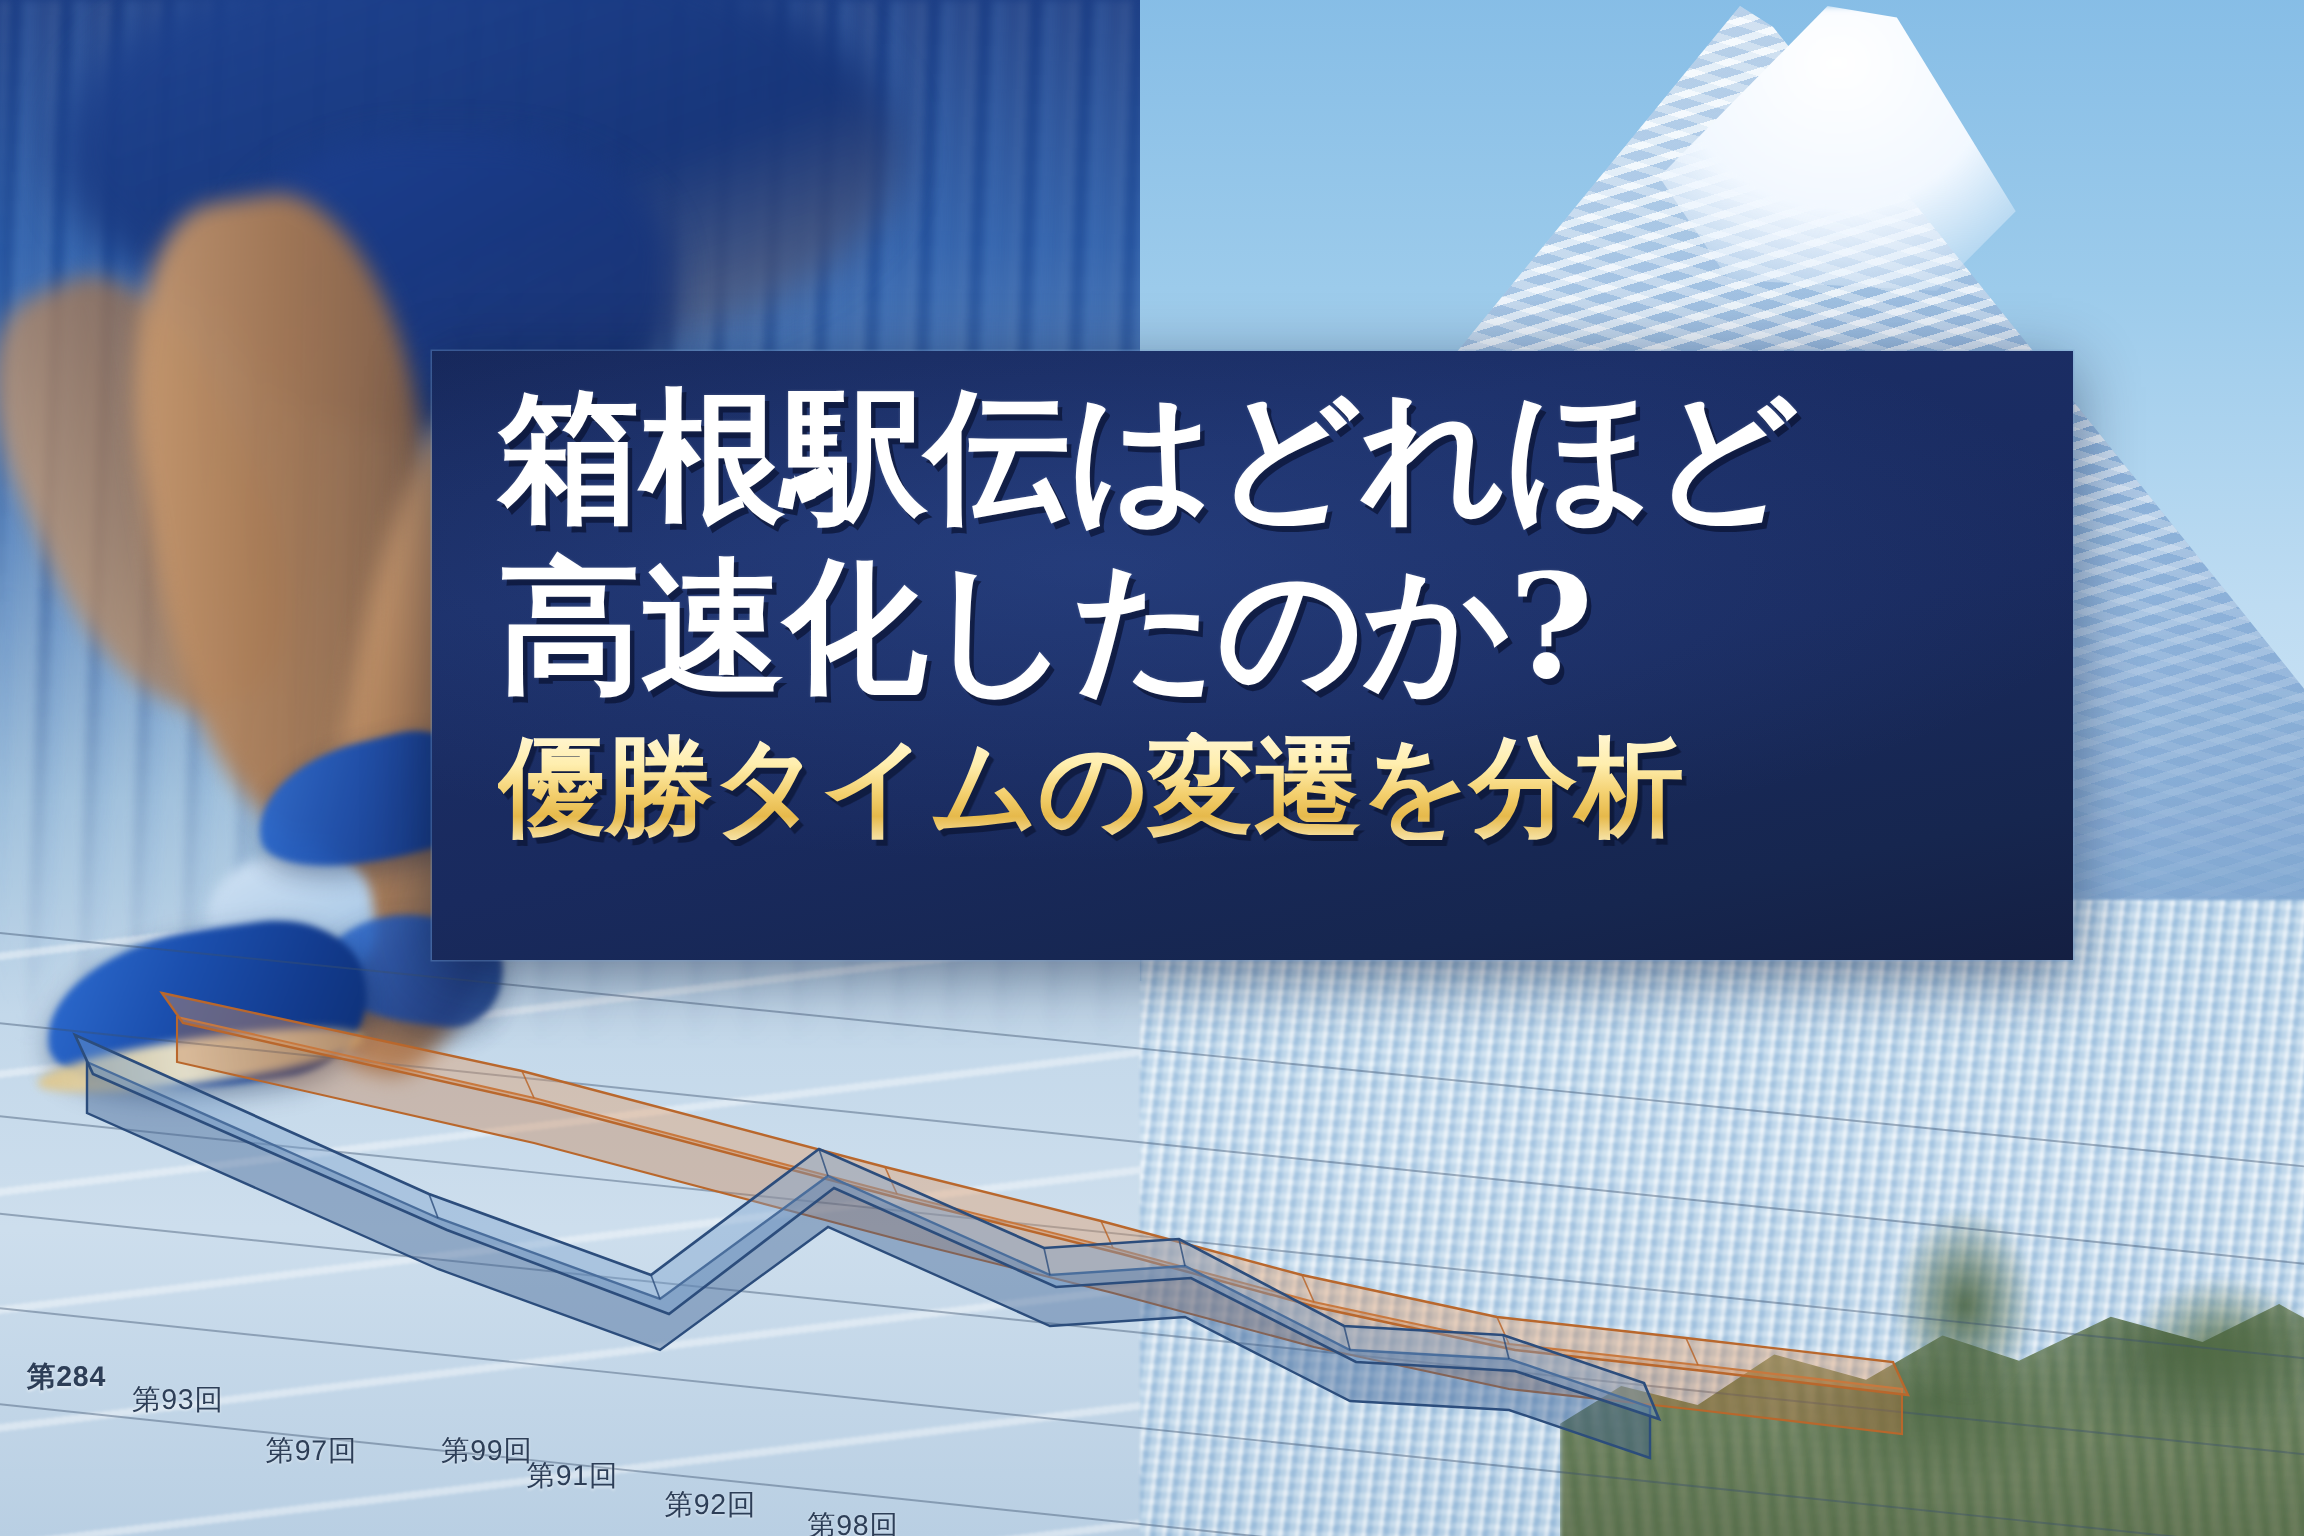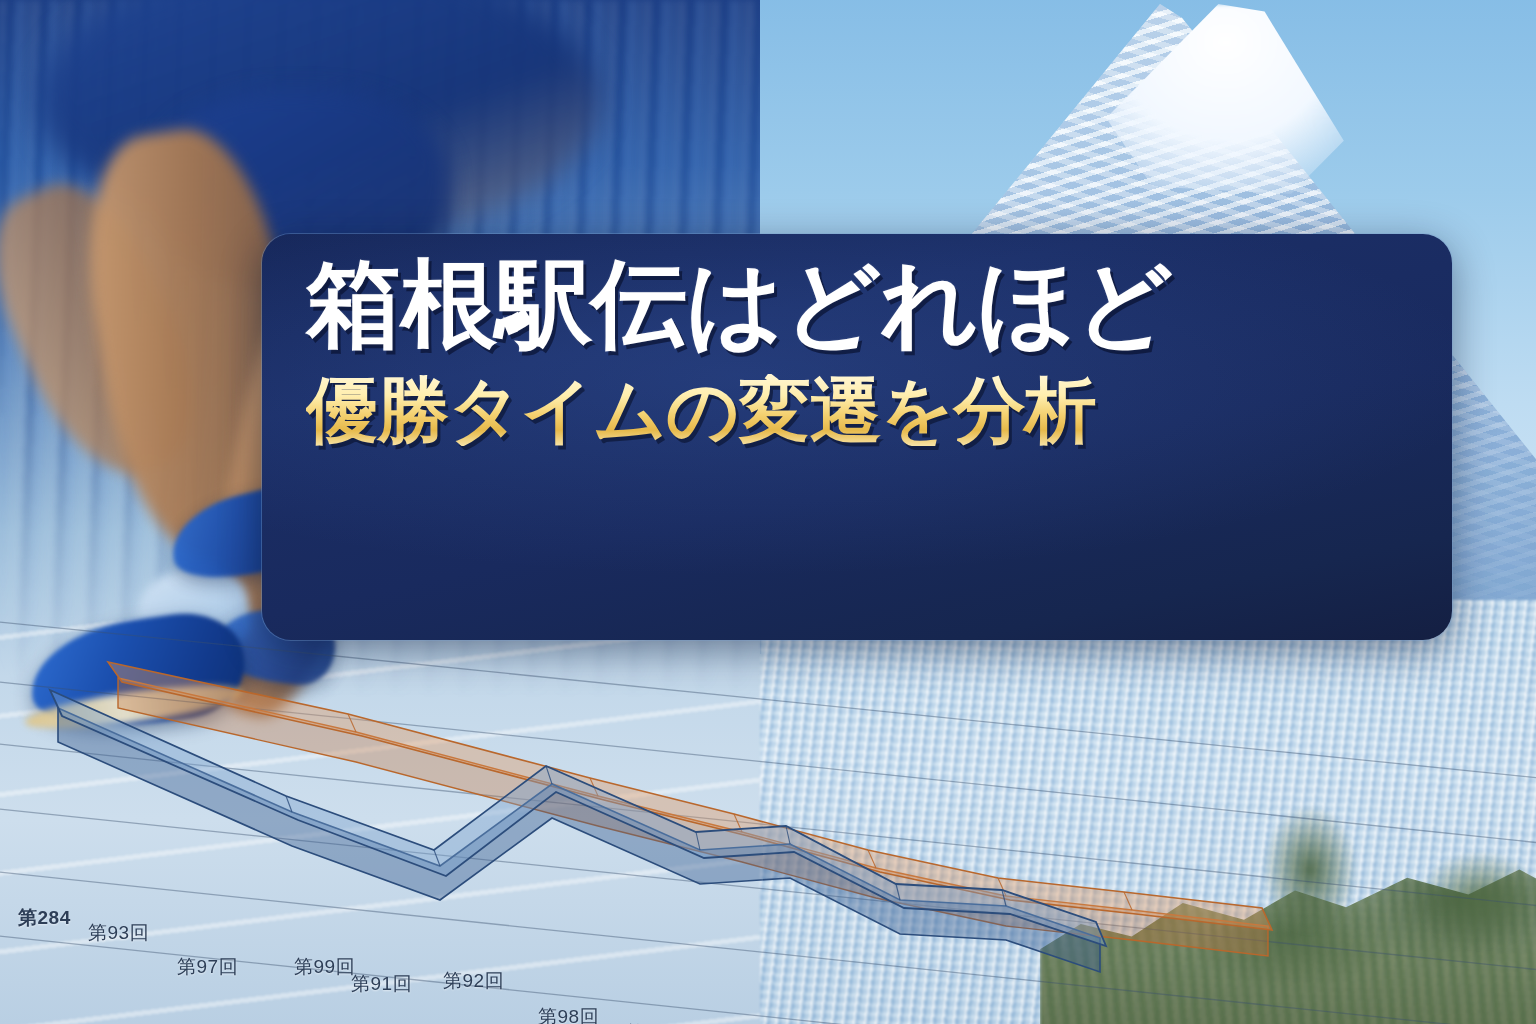--- a/index.html
+++ b/index.html
@@ -181,25 +181,24 @@
     font-size:19px;
     color:#2d3e57;
     white-space:nowrap;
     text-shadow:0 1px 2px rgba(255,255,255,.55);
     letter-spacing:.5px;
   }
 
   
   .titlebox{
     position:absolute;
-    left:262px; top:234px; width:1190px; height:406px;
+    left:288px; top:234px; width:1094px; height:406px;
     background:linear-gradient(168deg,#16275a 0%,#1b2e66 28%,#192a5e 58%,#16264f 84%,#141f42 100%);
     box-shadow:0 0 0 1px rgba(120,160,210,.35), 0 10px 40px rgba(5,15,45,.45);
     overflow:hidden;
-    border-radius:29px;
   }
   .titlebox::after{
     content:"";
     position:absolute; inset:0;
     background:radial-gradient(ellipse 90% 70% at 40% 35%, rgba(60,96,176,.30), transparent 70%);
     pointer-events:none;
   }
   .title-inner{
     position:relative; z-index:2;
     padding:16px 0 0 44px;
@@ -316,25 +315,26 @@
       </g>
     </svg>
   </div>
 
   <div class="xlabels">
     <span class="xlab" style="left:18px;  top:305px;font-weight:bold;">第284</span>
     <span class="xlab" style="left:88px;  top:320px;">第93回</span>
     <span class="xlab" style="left:177px; top:354px;">第97回</span>
     <span class="xlab" style="left:262px; top:354px;margin-left:32px;">第99回</span>
     <span class="xlab" style="left:351px; top:371px;text-align:right;">第91回</span>
-    <span class="xlab" style="left:443px; top:368px;">第92回</span>
+    <span class="xlab" style="left:443px; top:390px;">第92回</span>
     <span class="xlab" style="left:538px; top:404px;">第98回</span>
     <span class="xlab" style="left:626px; top:420px;">第100回</span>
   </div>
 
   <div class="titlebox">
     <div class="title-inner">
       <div class="t-line t1">箱根駅伝はどれほど</div>
+      <div class="t-line t2">高速化したのか?</div>
       <div class="t-line t3">優勝タイムの変遷を分析</div>
     </div>
   </div>
 
 </div>
 
 </body></html>

